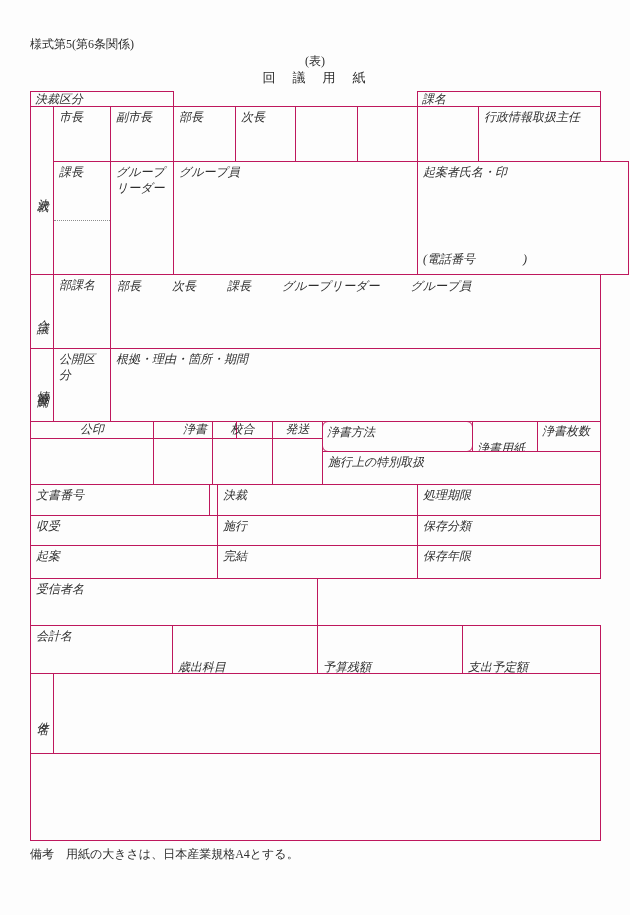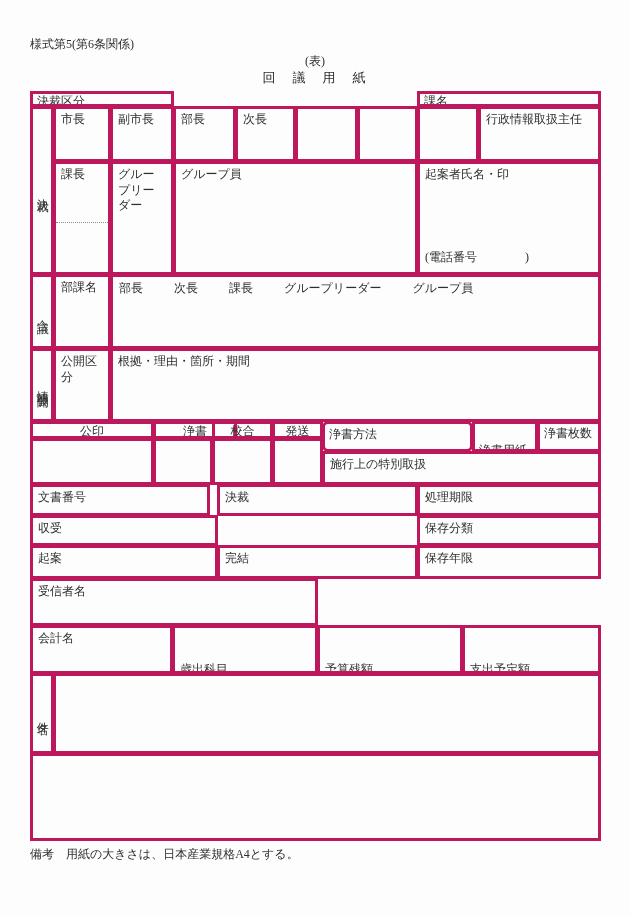--- a/index.html
+++ b/index.html
@@ -6,23 +6,23 @@
   .sheet{
     position:relative;width:630px;height:915px;margin:0 auto;
     background:#fdfdfd;color:#2e2e2e;
     font-family:"Liberation Serif","DejaVu Serif",serif;
     overflow:hidden;
   }
   .freetext{position:absolute;font-size:12px;white-space:pre;}
   .title-line{left:0;width:630px;text-align:center;}
   .cell{
     position:absolute;box-sizing:border-box;
-    border:3px solid #be185d;
+    border:1px solid #be185d;
     font-size:12px;line-height:1.3;
-    padding:3px 5px;white-space:pre-wrap;overflow:hidden;
+    padding:3px 5px;white-space:pre-wrap;overflow:hidden;font-style:italic;
   }
   .hdrbox{padding:1px 4px;line-height:1.15;}
   .vcell{display:flex;align-items:center;justify-content:center;padding:0;}
   .vtext{writing-mode:vertical-rl;text-orientation:upright;letter-spacing:2px;}
   .center{text-align:center;padding-left:0;padding-right:0;}
   .rel{position:relative;}
   .dotline{position:absolute;left:0;right:0;top:58px;border-top:1px dotted #8d8d8d;}
   .colflex{display:flex;flex-direction:column;justify-content:space-between;}
   .posts{display:flex;gap:31px;padding:4px 6px;}
   .labelline{line-height:15px;}
@@ -48,21 +48,21 @@
   <div class="cell" style="left:173px;top:106px;width:63px;height:56px;">部長</div>
   <div class="cell" style="left:235px;top:106px;width:61px;height:56px;">次長</div>
   <div class="cell" style="left:295px;top:106px;width:63px;height:56px;"></div>
   <div class="cell" style="left:357px;top:106px;width:61px;height:56px;"></div>
   <div class="cell" style="left:417px;top:106px;width:62px;height:56px;"></div>
   <div class="cell" style="left:478px;top:106px;width:123px;height:56px;">行政情報取扱主任</div>
 
   <div class="cell rel" style="left:53px;top:161px;width:58px;height:114px;"><span>課長</span><span class="dotline"></span></div>
   <div class="cell" style="left:110px;top:161px;width:64px;height:114px;">グループリーダー</div>
   <div class="cell" style="left:173px;top:161px;width:245px;height:114px;">グループ員</div>
-  <div class="cell colflex" style="left:417px;top:161px;width:184px;height:114px;padding-bottom:6px;">
+  <div class="cell colflex" style="left:417px;top:161px;width:212px;height:114px;padding-bottom:6px;">
     <span>起案者氏名・印</span>
     <span>(電話番号　　　　)</span>
   </div>
 
   <div class="cell vcell" style="left:30px;top:274px;width:24px;height:75px;"><span class="vtext">合議</span></div>
   <div class="cell" style="left:53px;top:274px;width:58px;height:75px;">部課名</div>
   <div class="cell posts" style="left:110px;top:274px;width:491px;height:75px;">
     <span>部長</span>
     <span>次長</span>
     <span>課長</span>
@@ -84,20 +84,21 @@
   <div class="cell" style="left:272px;top:438px;width:51px;height:47px;"></div>
   <div class="cell hdrbox" style="left:322px;top:421px;width:151px;height:31px;padding-top:4px;border-radius:6px;">浄書方法</div>
   <div class="cell hdrbox" style="left:472px;top:421px;width:66px;height:31px;padding-top:20px;">浄書用紙</div>
   <div class="cell hdrbox" style="left:537px;top:421px;width:64px;height:31px;padding-top:3px;">浄書枚数</div>
   <div class="cell" style="left:322px;top:451px;width:279px;height:34px;">施行上の特別取扱</div>
 
   <div class="cell" style="left:30px;top:484px;width:180px;height:32px;">文書番号</div>
   <div class="cell" style="left:217px;top:484px;width:201px;height:32px;">決裁</div>
   <div class="cell" style="left:417px;top:484px;width:184px;height:32px;">処理期限</div>
   <div class="cell" style="left:30px;top:515px;width:188px;height:31px;">収受</div>
+  <div class="cell" style="left:217px;top:515px;width:201px;height:31px;">施行</div>
   <div class="cell" style="left:417px;top:515px;width:184px;height:31px;">保存分類</div>
   <div class="cell" style="left:30px;top:545px;width:188px;height:34px;">起案</div>
   <div class="cell" style="left:217px;top:545px;width:201px;height:34px;">完結</div>
   <div class="cell" style="left:417px;top:545px;width:184px;height:34px;">保存年限</div>
 
   <div class="cell" style="left:30px;top:578px;width:288px;height:48px;">受信者名</div>
 
   <div class="cell" style="left:30px;top:625px;width:143px;height:49px;">会計名</div>
   <div class="cell money" style="left:172px;top:625px;width:146px;height:49px;">
     <div class="labelline">歳出科目</div>

